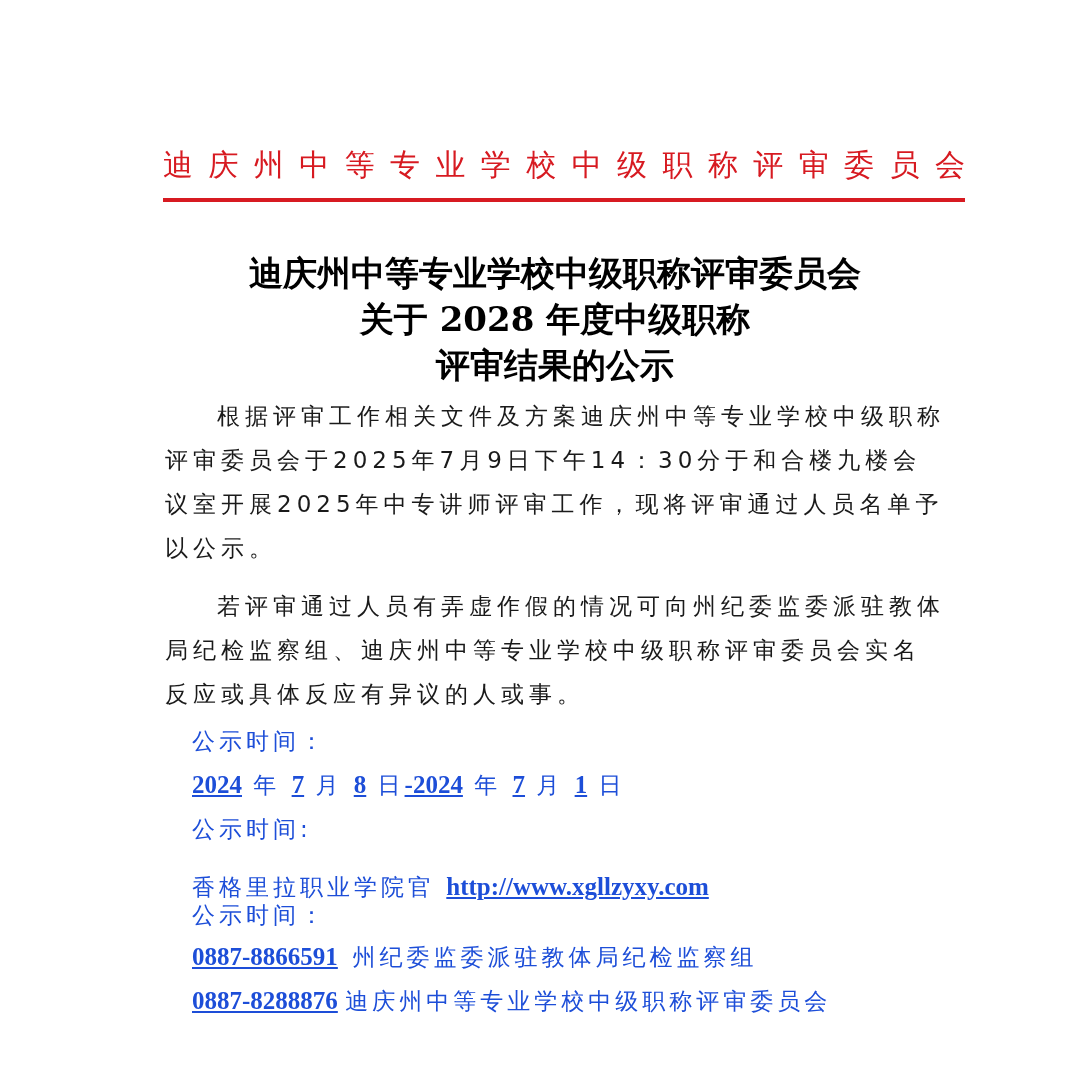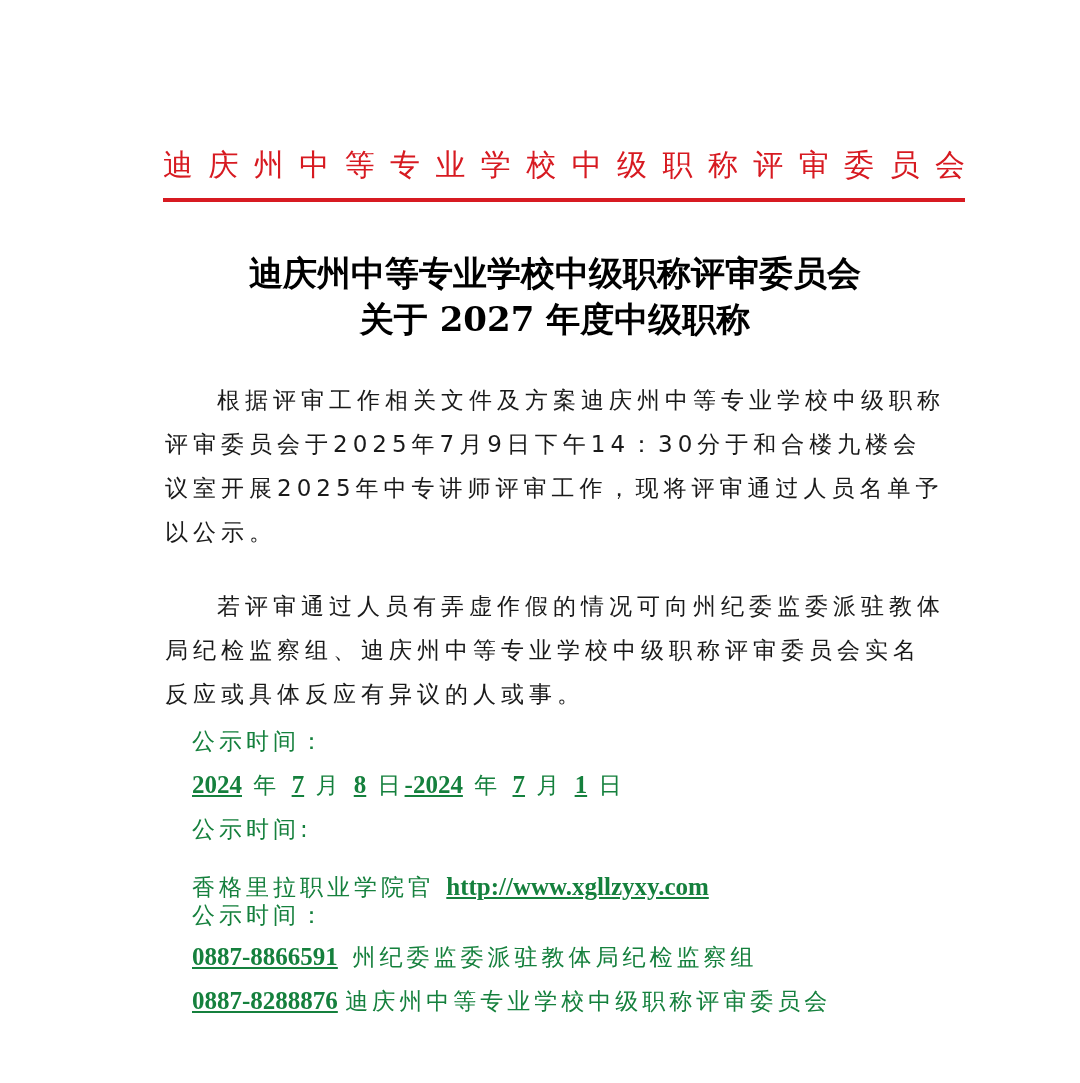--- a/index.html
+++ b/index.html
@@ -19,24 +19,24 @@
     .title {
       position: absolute; left: 160px; top: 250px; width: 790px; text-align: center;
       font-family: "DejaVu Serif", serif; font-weight: bold; font-size: 34px; line-height: 46px;
       color: #000;
     }
     .para {
       position: absolute; left: 165px; width: 780px; font-size: 23px; line-height: 44px;
       letter-spacing: 5px; color: #1a1a1a; font-family: "DejaVu Sans", sans-serif;
     }
     .para .indent { display: inline-block; width: 52px; }
-    .p1 { top: 378px; }
+    .p1 { top: 394px; }
     .p2 { top: 584px; }
     .bold-num { font-family: "Liberation Serif", serif; font-weight: bold; font-size: 25px; letter-spacing: 0; text-decoration: underline; }
-    .line { position: absolute; left: 192px; white-space: nowrap; font-size: 23px; color: #15803d; }
+    .line { position: absolute; left: 192px; white-space: nowrap; font-size: 23px; color: #1d4ed8; }
     .cn { letter-spacing: 4px; font-family: "DejaVu Sans", sans-serif; }
   </style>
 </head>
 <body>
 
 <div class="masthead">
   <span>迪</span>
   <span>庆</span>
   <span>州</span>
   <span>中</span>
@@ -52,21 +52,22 @@
   <span>评</span>
   <span>审</span>
   <span>委</span>
   <span>员</span>
   <span>会</span>
 </div>
 <div class="redline"></div>
 
 <div class="title">
   <div>迪庆州中等专业学校中级职称评审委员会</div>
-  <div>关于 2027 年度中级职称</div>
+  <div>关于 2028 年度中级职称</div>
+  <div>评审结果的公示</div>
 </div>
 
 <div class="para p1"><span class="indent"></span><span>根据评审工作相关文件及方案迪庆州中等专业学校中级职称评审委员会于2025年7月9日下午14：30分于和合楼九楼会议室开展2025年中专讲师评审工作，现将评审通过人员名单予以公示。</span></div>
 
 <div class="para p2"><span class="indent"></span><span>若评审通过人员有弄虚作假的情况可向州纪委监委派驻教体局纪检监察组、迪庆州中等专业学校中级职称评审委员会实名反应或具体反应有异议的人或事。</span></div>
 
 <div class="line cn" style="top:726px;">公示时间：</div>
 <div class="line" style="top:770px;">
   <span class="bold-num">2024</span><span class="cn"> 年 </span><span class="bold-num">7</span><span class="cn"> 月 </span><span class="bold-num">8</span><span class="cn"> 日</span><span class="bold-num">-2024</span><span class="cn"> 年 </span><span class="bold-num">7</span><span class="cn"> 月 </span><span class="bold-num">1</span><span class="cn"> 日</span>
 </div>

